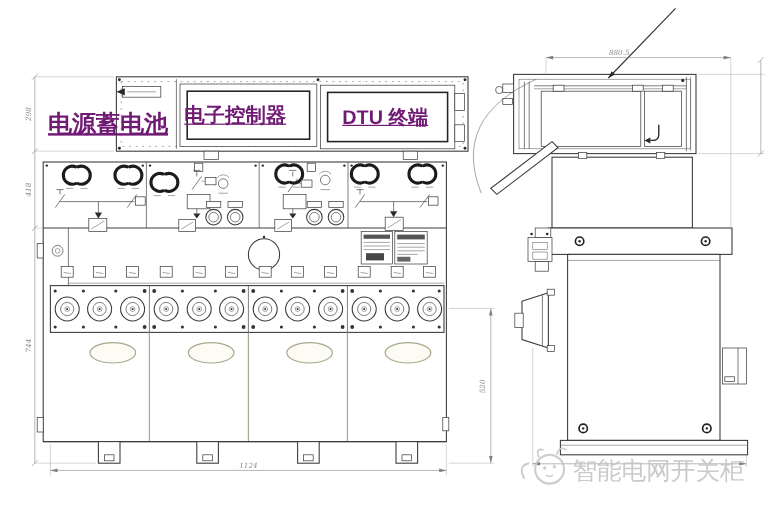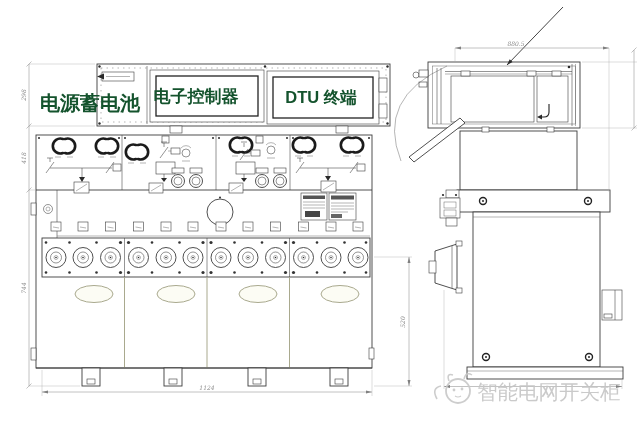--- a/index.html
+++ b/index.html
@@ -13,22 +13,22 @@
   .thin{stroke:#5a5a5a;stroke-width:.45;fill:none}
   .dark{fill:#2a2a2a;stroke:none}
   .ind{stroke:#1b1b1b;stroke-width:2.6;fill:none;stroke-linecap:round}
   .dim{stroke:#909090;stroke-width:.55;fill:none}
   .ext{stroke:#a8a8a8;stroke-width:.4;fill:none}
   .arr{fill:#808080;stroke:none}
   .dimtxt{font:italic 6px "DejaVu Serif",serif;fill:#8a8a8a}
   .olive{stroke:#a9a98e;stroke-width:1;fill:none}
   .oliveoval{stroke:#a9a98e;stroke-width:1;fill:#fcfcf4}
   .np{stroke:#6a6a6a;stroke-width:.5;fill:none}
-  .callout{position:absolute;color:#14532d;font-weight:700;white-space:nowrap;
-           display:flex;align-items:center;justify-content:center;}
+  .callout{position:absolute;color:#701a75;font-weight:700;white-space:nowrap;
+           display:flex;align-items:center;justify-content:center;text-decoration:underline;}
   .wmtext{font-size:20.5px;fill:#c5c5c5;font-family:"Liberation Sans",sans-serif;}
   .wmline{stroke:#c8c8c8;fill:none}
 </style>
 </head>
 <body>
 
 <div id="stage">
 
 <svg width="640" height="422" viewBox="0 0 640 422">
 

